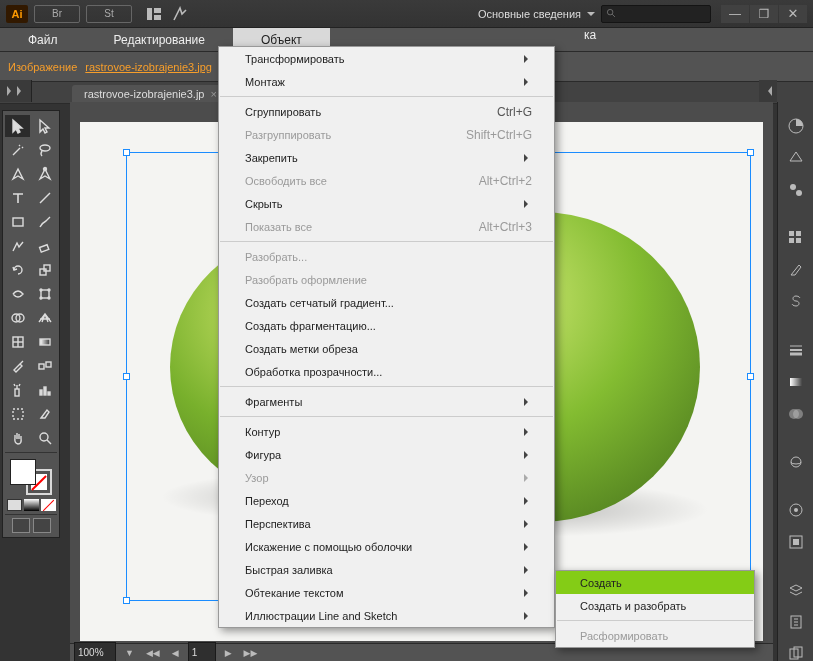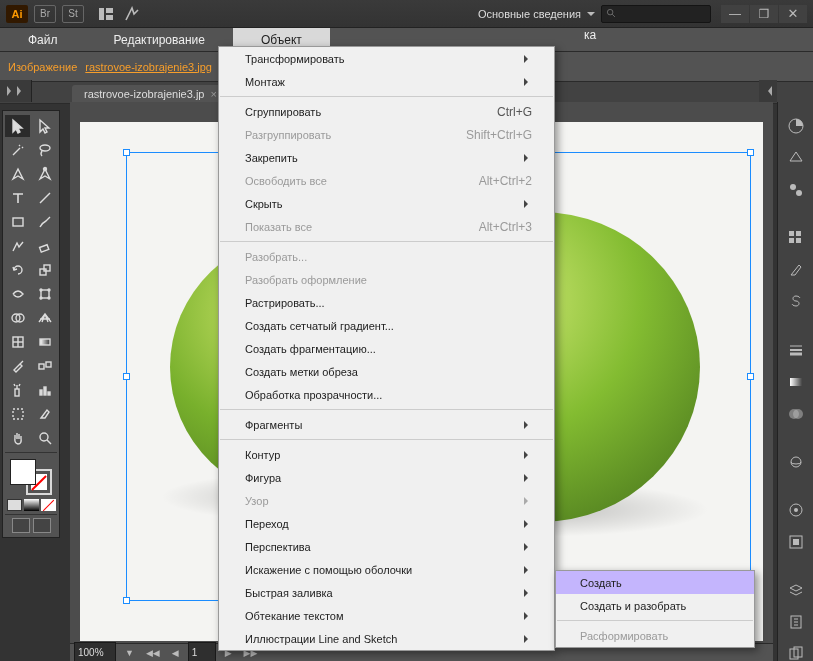--- a/index.html
+++ b/index.html
@@ -1,21 +1,21 @@
 <!DOCTYPE html>
 <html><head>
 <meta charset="utf-8">
 <style>
 * { margin: 0; padding: 0; box-sizing: border-box; font-family: "Segoe UI", Tahoma, sans-serif; font-size: 11px; user-select: none; }
 body { background: #333; width: 813px; height: 661px; position: relative; overflow: hidden; color: #ddd; }
 
 
 .titlebar { height: 28px; background: linear-gradient(#3a3a3a,#333); display: flex; align-items: center; padding: 0 6px; border-bottom: 1px solid #222; }
 .ai-logo { width: 22px; height: 18px; background: #321900; color: #ff9a00; font-weight: bold; display:flex; align-items:center; justify-content:center; font-size: 11px; border-radius: 2px; }
-.br-logo, .st-logo { width: 22px; height: 18px; border:1px solid #666; color:#aaa; display:flex; align-items:center; justify-content:center; font-size:10px; margin-left:6px; border-radius:2px; }
+.br-logo, .st-logo { width: 46px; height: 18px; border:1px solid #666; color:#aaa; display:flex; align-items:center; justify-content:center; font-size:10px; margin-left:6px; border-radius:2px; }
 .title-icons { display:flex; gap:10px; margin-left:14px; }
 .title-icons svg { width:16px; height:16px; fill:#bbb; }
 .workspace-drop { margin-left:auto; margin-right:6px; color:#ddd; display:flex; align-items:center; gap:6px; font-size:12px;}
 .workspace-drop .caret { border:4px solid transparent; border-top-color:#bbb; margin-top:4px;}
 .search-box { background:#222; border:1px solid #141414; width:110px; height:18px; display:flex; align-items:center; padding-left:4px; border-radius:2px;}
 .search-box svg { width:11px; height:11px; fill:#888;}
 .win-btns { margin-left:10px; display:flex; gap:1px;}
 .win-btn { width:28px; height:18px; background:#414141; color:#bbb; display:flex; align-items:center; justify-content:center; font-size:12px;}
 .win-btn.close{ font-size:13px;}
 
@@ -99,21 +99,21 @@
 .menu .item{ height:23px; display:flex; align-items:center; padding:0 22px 0 26px; color:#222; font-size:12px;}
 .menu .item.disabled{ color:#9a9a9a;}
 .menu .item .sc{ margin-left:auto; color:#555; font-size:12px;}
 .menu .item.disabled .sc{ color:#9a9a9a;}
 .menu .item .sub{ margin-left:auto; border:4px solid transparent; border-left-color:#444;}
 .menu .item.disabled .sub{ border-left-color:#aaa;}
 .menu .sep{ height:1px; background:#ccc; margin:3px 1px;}
 .menu .item.hl{ background:#9fcff5;}
 .submenu{ position:absolute; top:570px; left:555px; width:200px; background:#f0f0f0; border:1px solid #999; box-shadow:3px 3px 8px rgba(0,0,0,0.4);}
 .submenu .item{ height:23px; display:flex; align-items:center; padding:0 18px 0 24px; color:#222; font-size:12px;}
-.submenu .item.hl{ background:#c4b5fd;}
+.submenu .item.hl{ background:#84cc16;}
 .submenu .item.disabled{ color:#9a9a9a;}
 .submenu .sep{ height:1px; background:#ccc; margin:3px 1px;}
 </style>
 </head>
 <body>
 
 <div class="titlebar">
   <div class="ai-logo">Ai</div>
   <div class="br-logo">Br</div>
   <div class="st-logo">St</div>
@@ -546,23 +546,20 @@
       <span class="sc">Alt+Ctrl+3</span>
     </div>
   <div class="sep"></div>
   <div class="item disabled">
       <span>Разобрать...</span>
     </div>
   <div class="item disabled">
       <span>Разобрать оформление</span>
     </div>
   <div class="item">
-      <span>Растрировать...</span>
-    </div>
-  <div class="item">
       <span>Создать сетчатый градиент...</span>
     </div>
   <div class="item">
       <span>Создать фрагментацию...</span>
     </div>
   <div class="item">
       <span>Создать метки обреза</span>
     </div>
   <div class="item">
       <span>Обработка прозрачности...</span>

